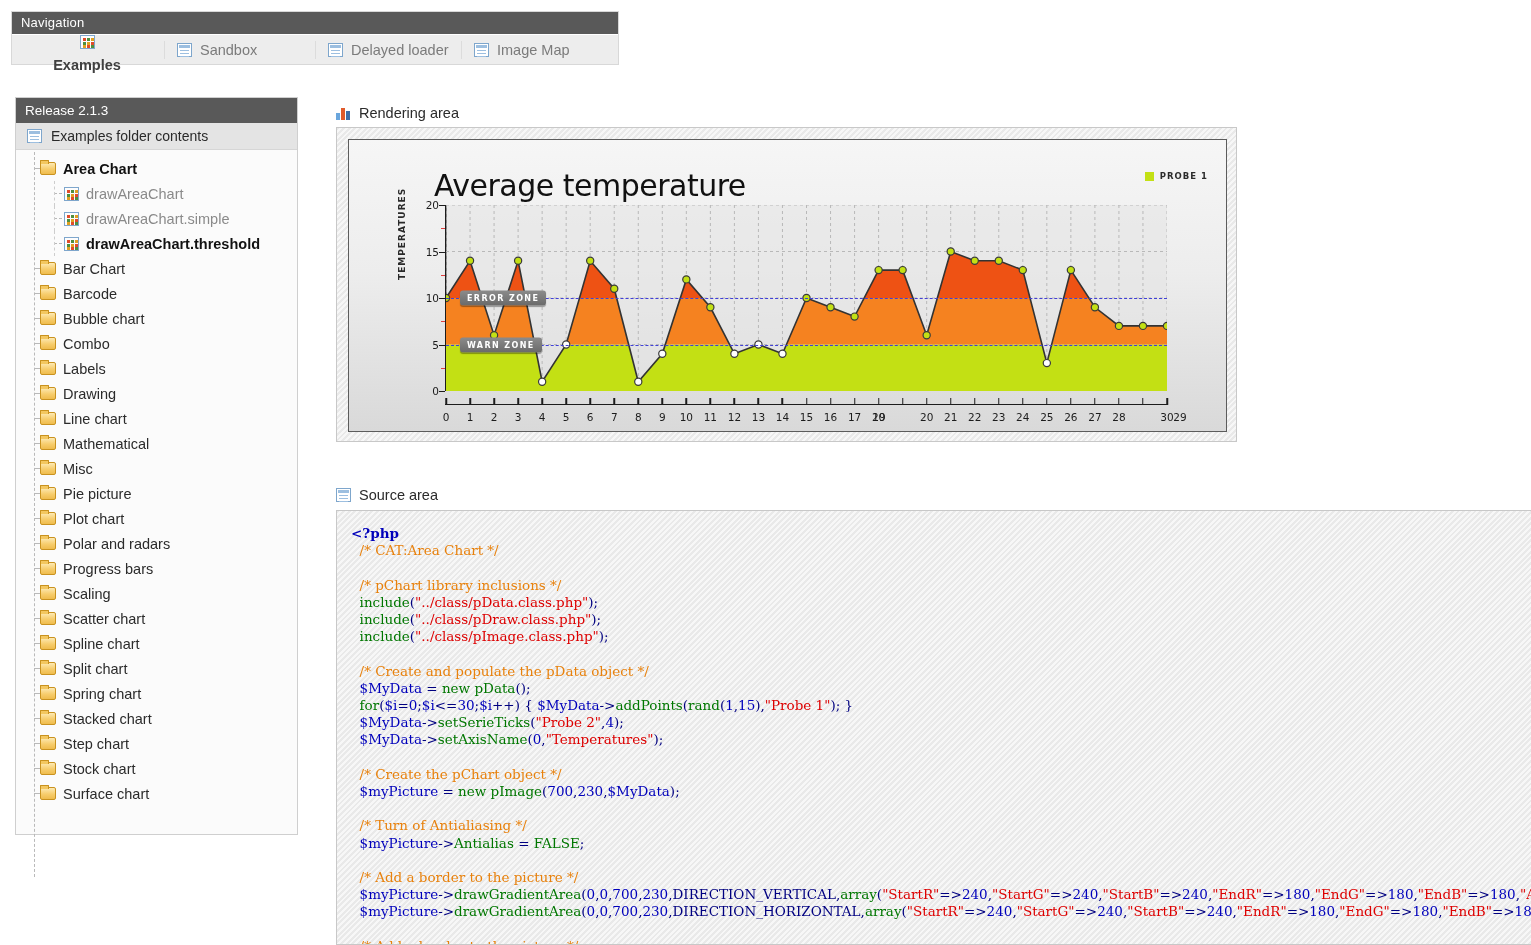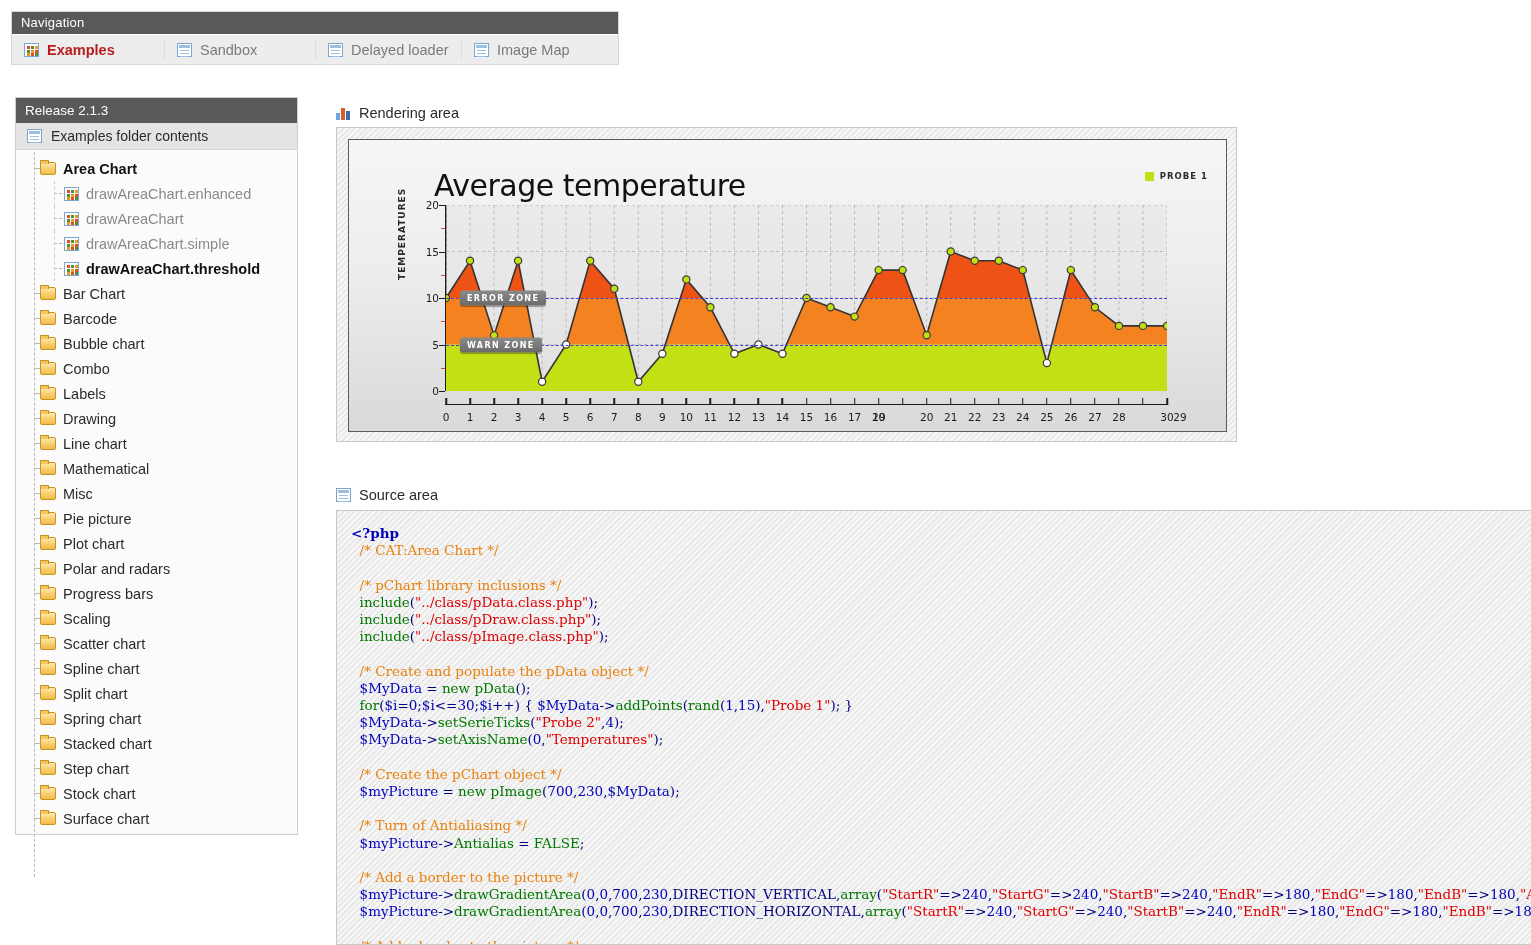--- a/index.html
+++ b/index.html
@@ -36,21 +36,21 @@
   .nav-tab {
     display: flex; align-items: center;
     gap: 8px;
     padding: 0 14px 0 12px;
     height: 30px;
     font-size: 14.5px;
     color: #7b7b7b;
     cursor: pointer;
     white-space: nowrap;
   }
-  .nav-tab.active { color: #b91c1c; font-weight: bold; }
+  .nav-tab.active { color: #404040; font-weight: bold; flex-direction: column; }
   .nav-tab-sep { width: 1px; height: 18px; background: #dcdcdc; }
 
   
   .ico { width: 15px; height: 14px; flex: 0 0 auto; display:inline-block; position: relative;}
   .ico-grid {
     background: #fdfdfd;
     border: 1px solid #7ea6cc;
   }
   .ico-grid i {
     position:absolute; width:3px; height:3px; display:block;
@@ -335,34 +335,20 @@
           <i style="top:6px"></i>
           <i style="top:9px"></i>
           <i style="top:12px"></i>
         </span>
       <span>Examples folder contents</span>
     </div>
     <div class="tree" id="tree">
         <div class="tree-row lvl1 bold">
           <span class="ico-folder"></span>
           <span>Area Chart</span>
-        </div>
-        <div class="tree-row lvl2 muted">
-          <span class="ico ico-grid">
-            <i class="r1 c1" style="background: rgb(224, 75, 42);"></i>
-            <i class="r1 c2" style="background: rgb(78, 143, 62);"></i>
-            <i class="r1 c3" style="background: rgb(224, 160, 32);"></i>
-            <i class="r2 c1" style="background: rgb(78, 143, 62);"></i>
-            <i class="r2 c2" style="background: rgb(224, 160, 32);"></i>
-            <i class="r2 c3" style="background: rgb(224, 75, 42);"></i>
-            <i class="r3 c1" style="background: rgb(224, 160, 32);"></i>
-            <i class="r3 c2" style="background: rgb(224, 75, 42);"></i>
-            <i class="r3 c3" style="background: rgb(78, 143, 62);"></i>
-          </span>
-          <span>drawAreaChart.enhanced</span>
         </div>
         <div class="tree-row lvl2 muted">
           <span class="ico ico-grid">
             <i class="r1 c1" style="background: rgb(224, 75, 42);"></i>
             <i class="r1 c2" style="background: rgb(78, 143, 62);"></i>
             <i class="r1 c3" style="background: rgb(224, 160, 32);"></i>
             <i class="r2 c1" style="background: rgb(78, 143, 62);"></i>
             <i class="r2 c2" style="background: rgb(224, 160, 32);"></i>
             <i class="r2 c3" style="background: rgb(224, 75, 42);"></i>
             <i class="r3 c1" style="background: rgb(224, 160, 32);"></i>

